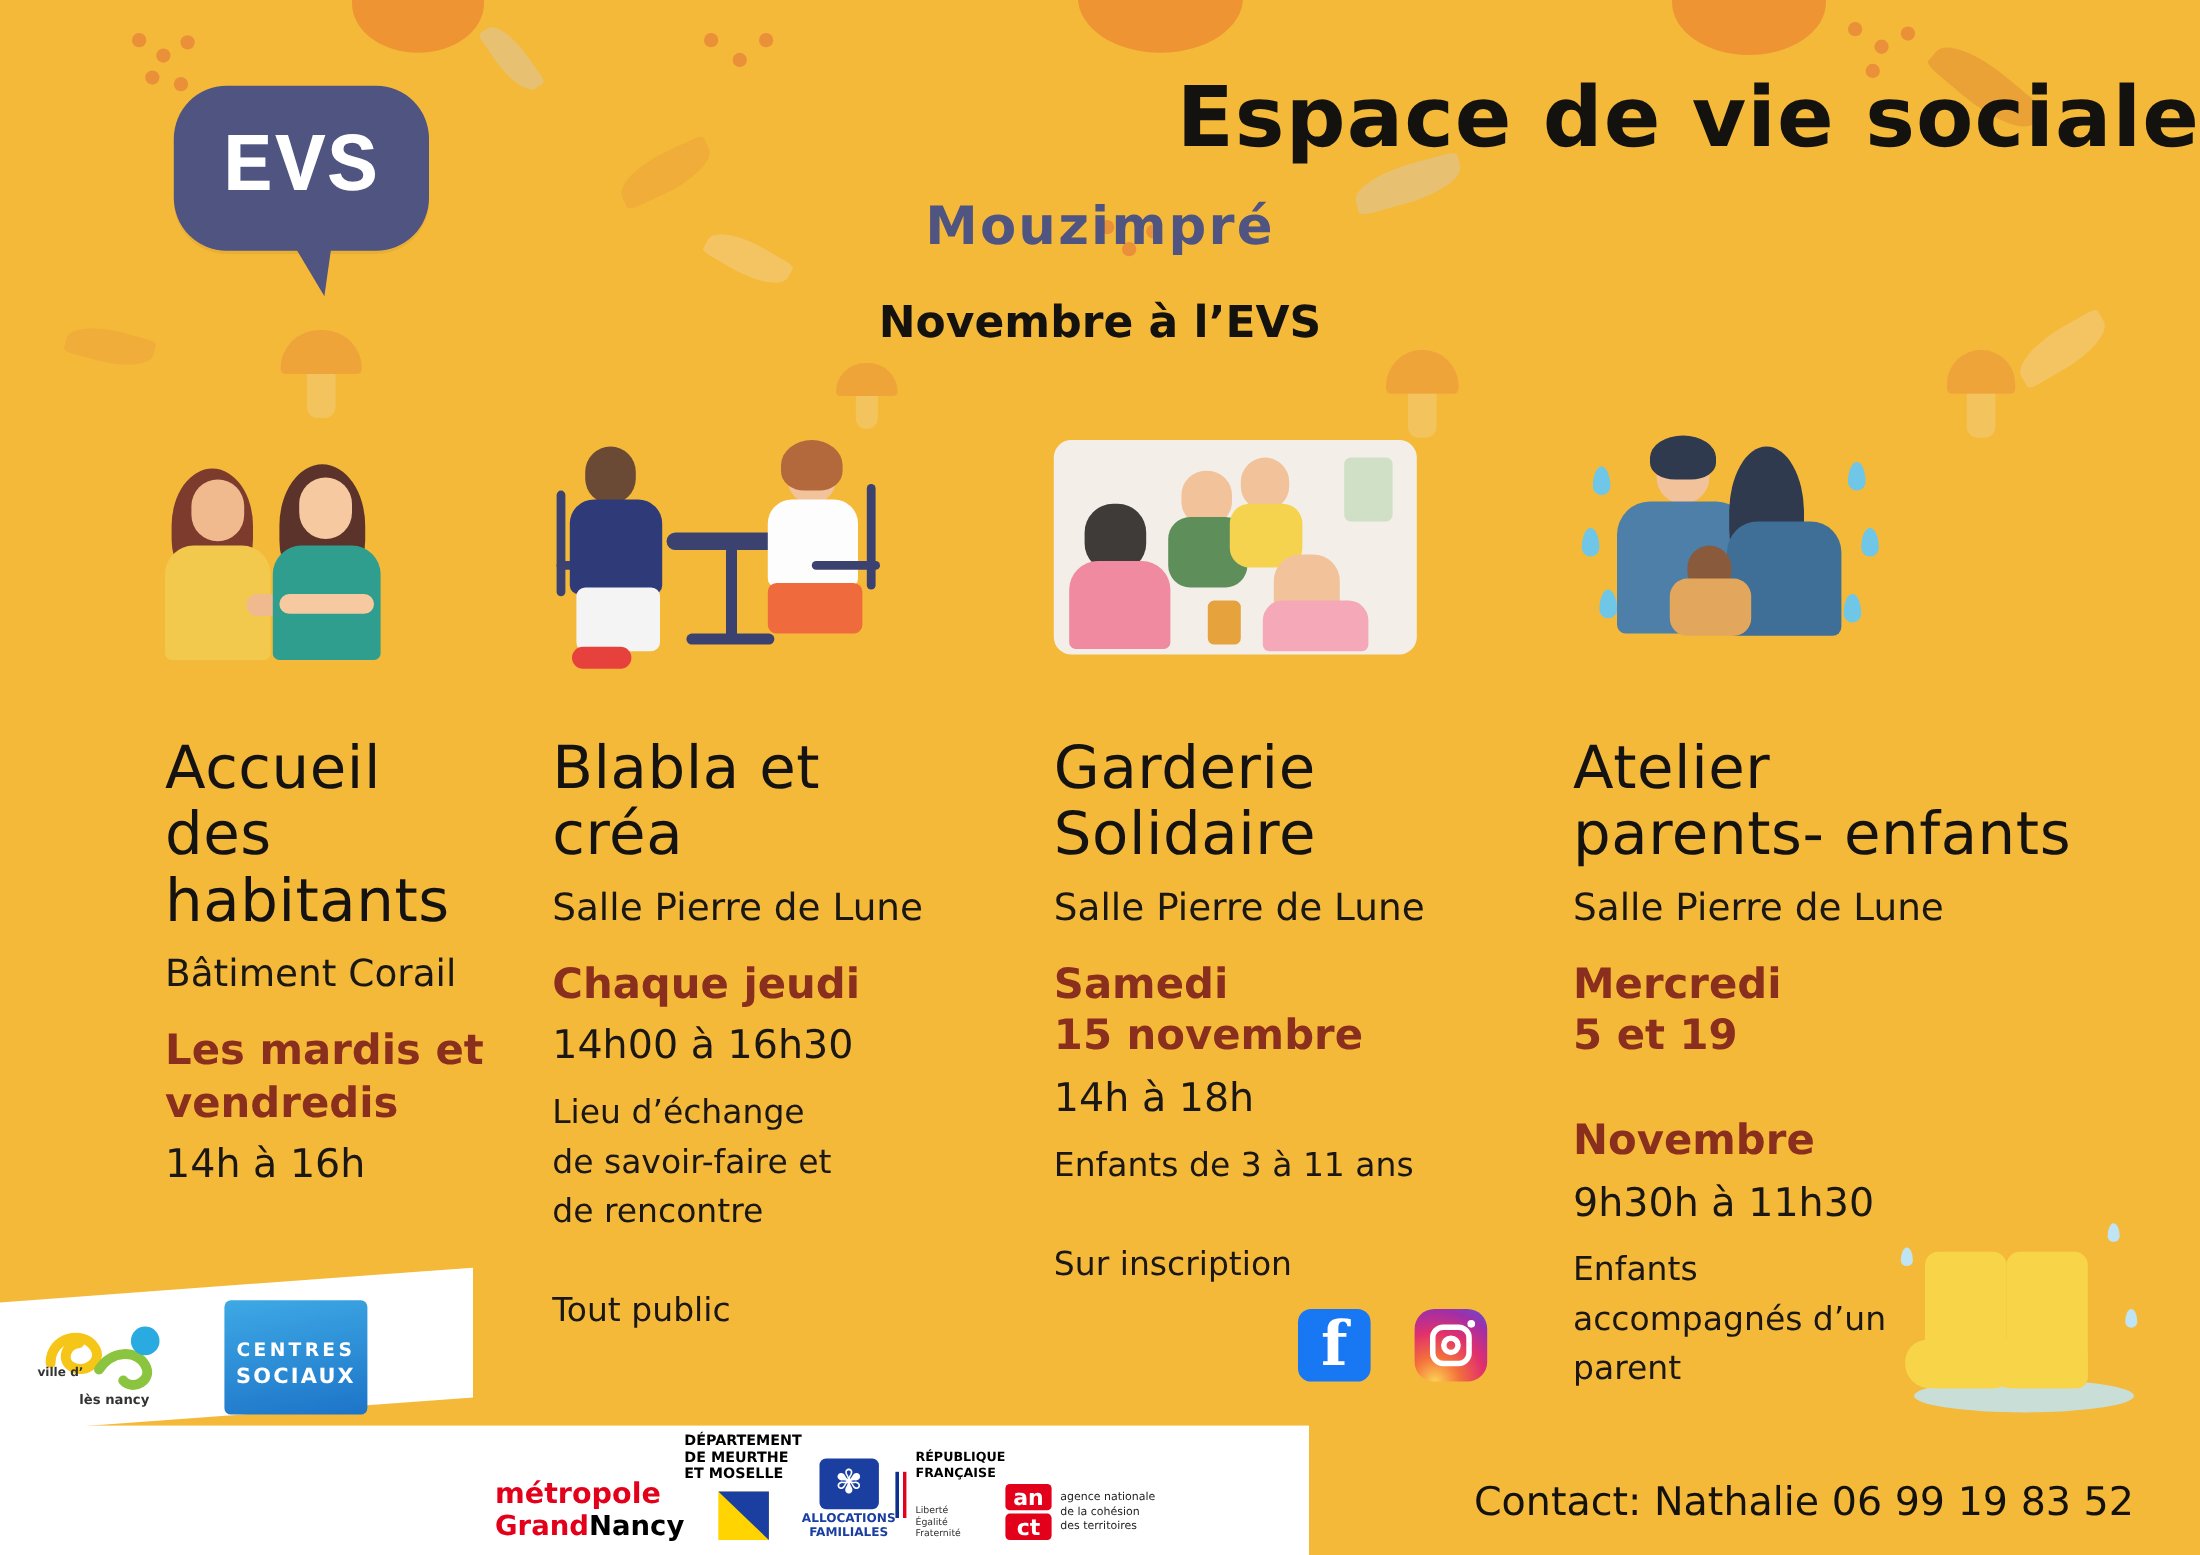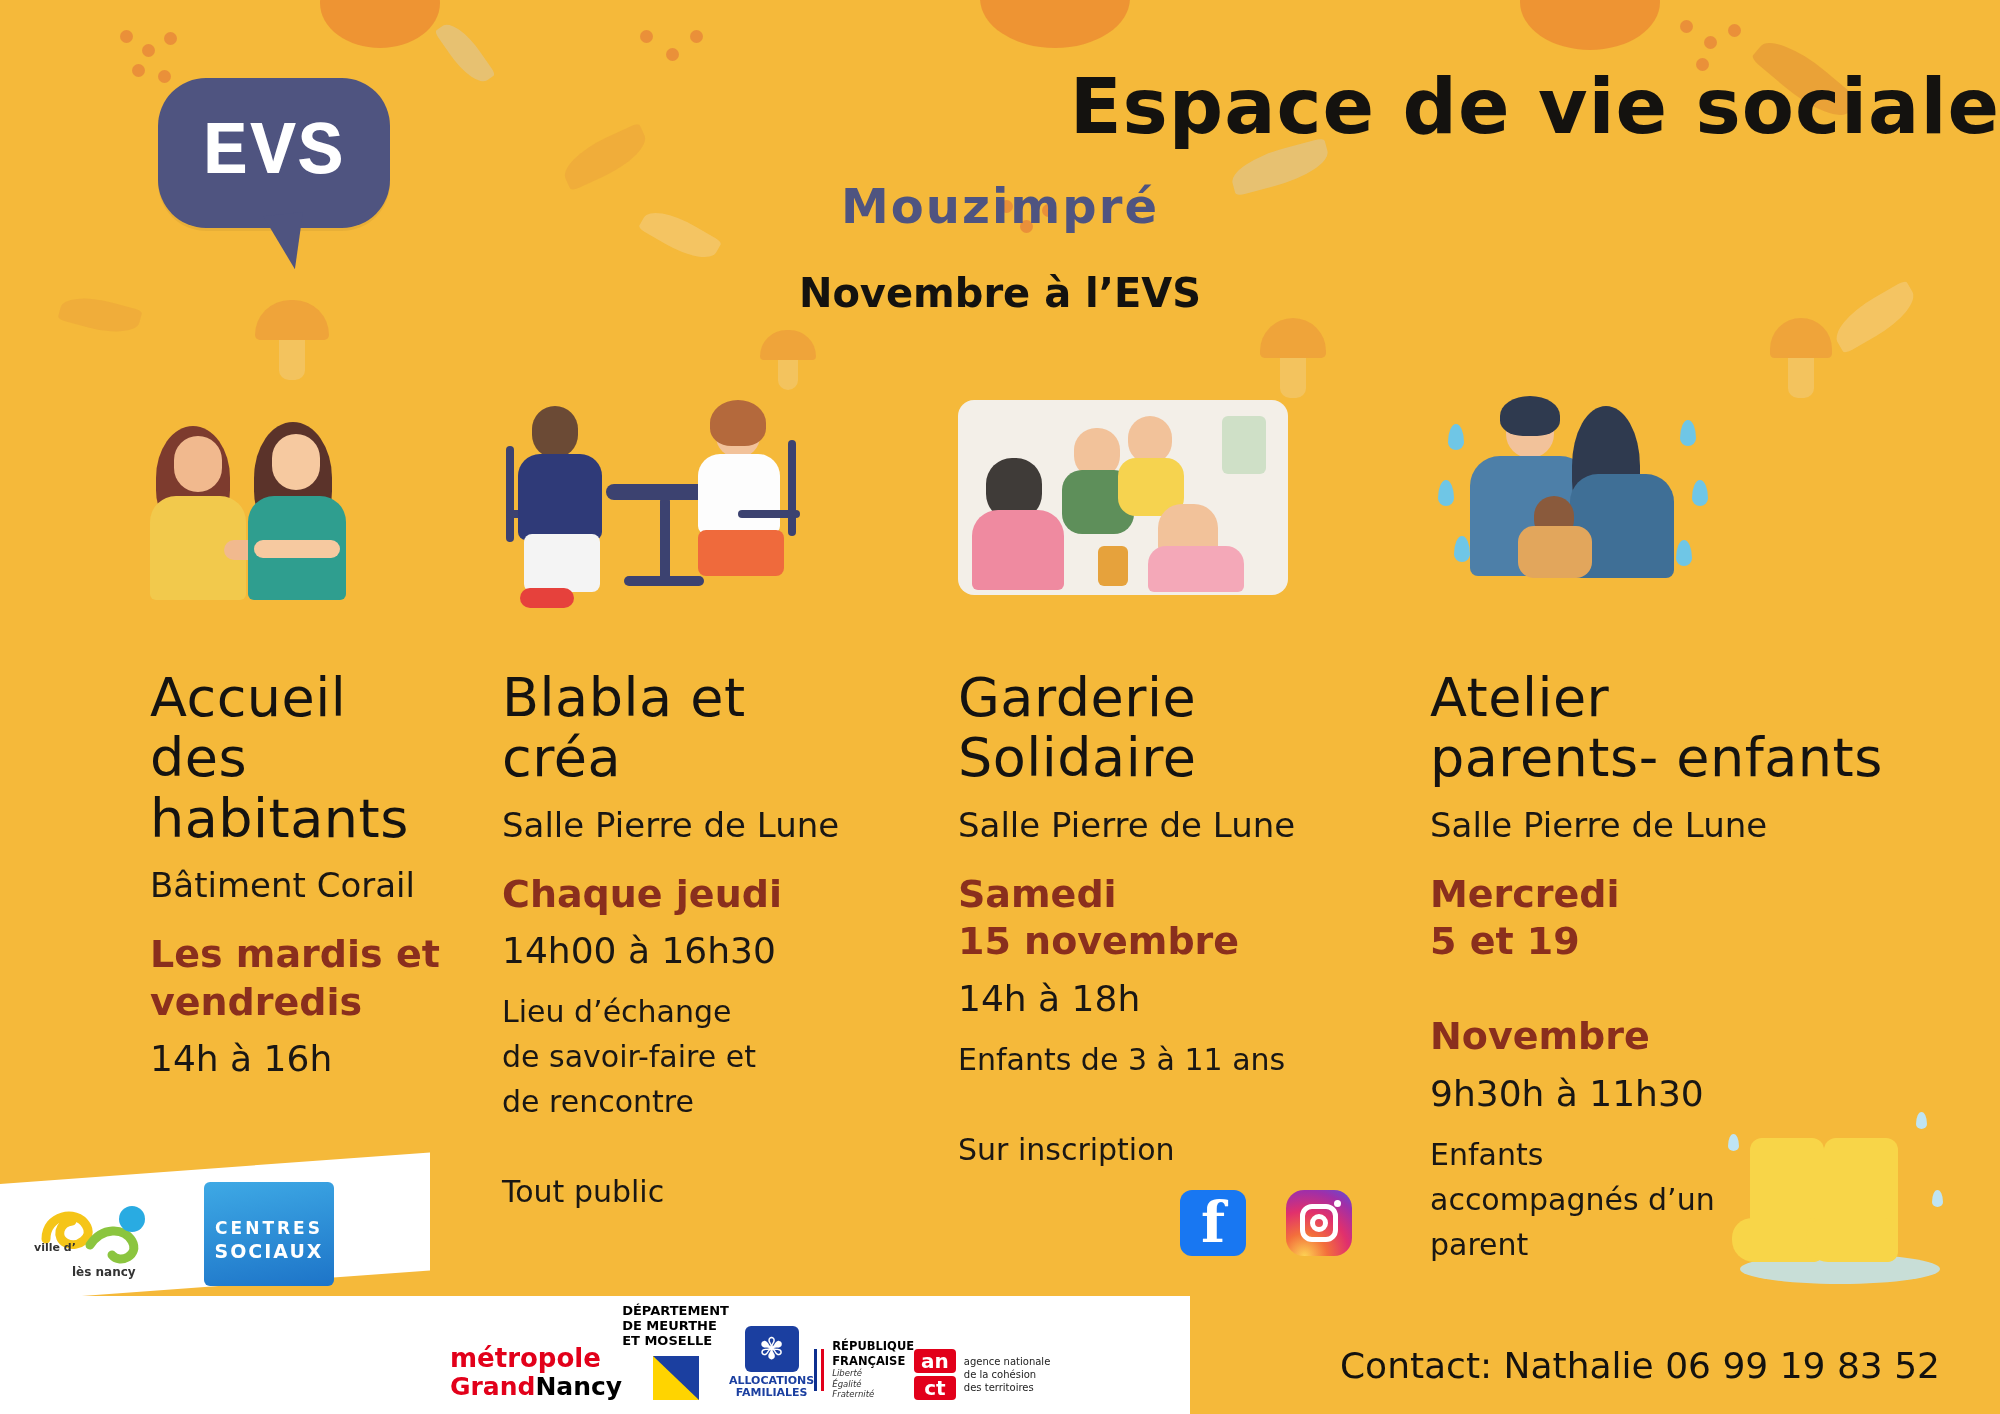--- a/index.html
+++ b/index.html
@@ -159,21 +159,21 @@
   .logo-dept .txt{font-size:13px;font-weight:700;line-height:1.15;}
   .logo-dept .sq{width:46px;height:44px;background:#ffd400;position:relative;}
   .logo-dept .sq:after{content:"";position:absolute;right:0;top:0;border-left:46px solid transparent;border-top:44px solid #1b3fa0;}
   .logo-caf{ display:flex; flex-direction:column; align-items:center; gap:3px;}
   .logo-caf .mark{width:54px;height:46px;background:#1b3fa0;border-radius:6px;position:relative;}
   .logo-caf .mark:after{content:"✾";position:absolute;left:50%;top:48%;transform:translate(-50%,-50%);color:#fff;font-size:30px;}
   .logo-caf .cap{font-size:11px;font-weight:700;color:#1b3fa0;text-align:center;line-height:1.15;}
   .logo-rf{ display:flex; gap:8px; align-items:center;}
   .logo-rf .flag{width:10px;height:42px;background:linear-gradient(to right,#0d2f8f 33%,#fff 33% 66%,#e2001a 66%);}
   .logo-rf .txt{font-size:11.5px;font-weight:700;line-height:1.25;}
-  .logo-rf .sub{font-size:8.5px;font-weight:400;font-style:italic;color:#333;}
+  .logo-rf .sub{font-size:8.5px;font-weight:400;color:#333;margin-top:22px;}
   .logo-anct{display:flex;gap:8px;align-items:center;}
   .logo-anct .box{background:#e2001a;color:#fff;font-weight:700;font-size:20px;border-radius:4px;padding:2px 7px;line-height:1.0;text-align:center;}
   .logo-anct .cap{font-size:10px;line-height:1.3;color:#222;}
 
   .contact {
     position:absolute; right:60px; bottom:28px; font-size:36px; color:#14120f; z-index:6;
   }
 
   
   .boots { position:absolute; right:60px; bottom:130px; width:200px; height:190px; }

